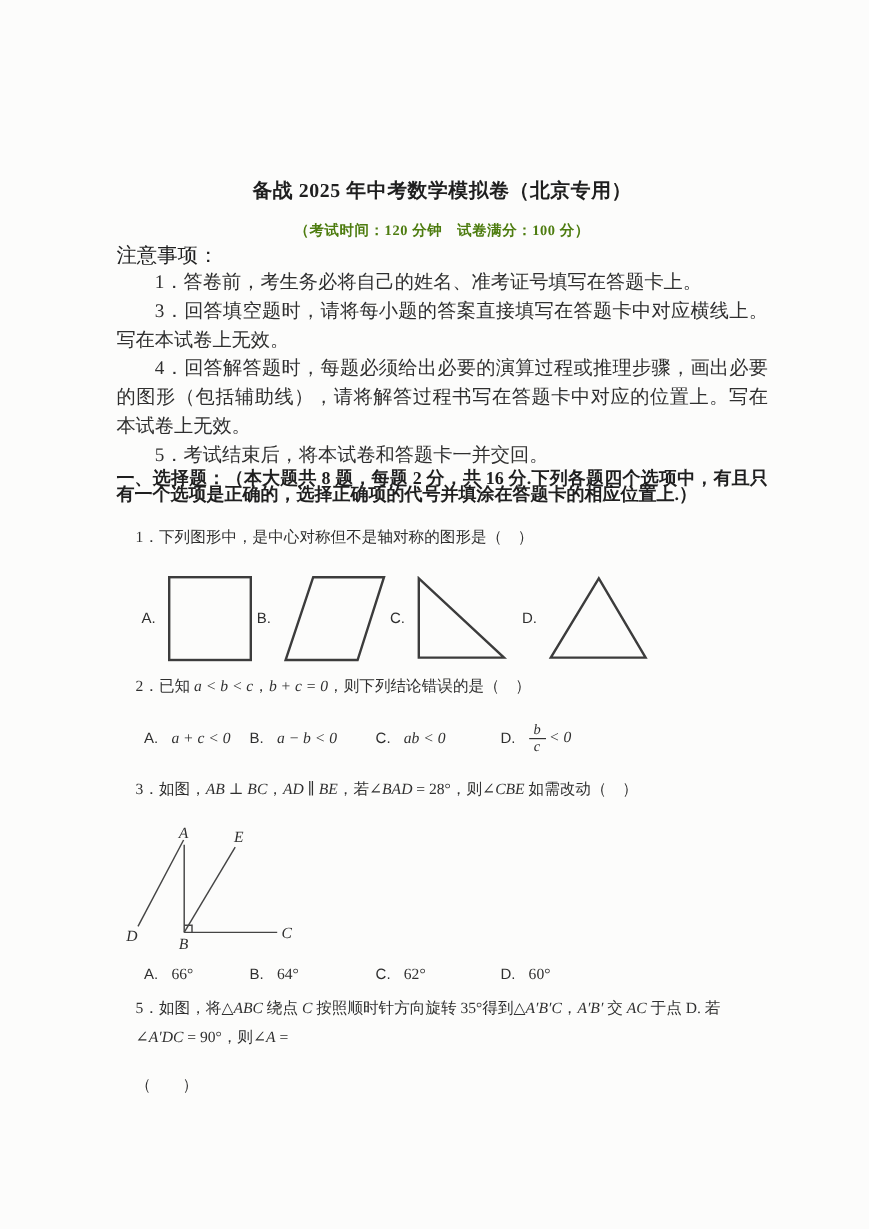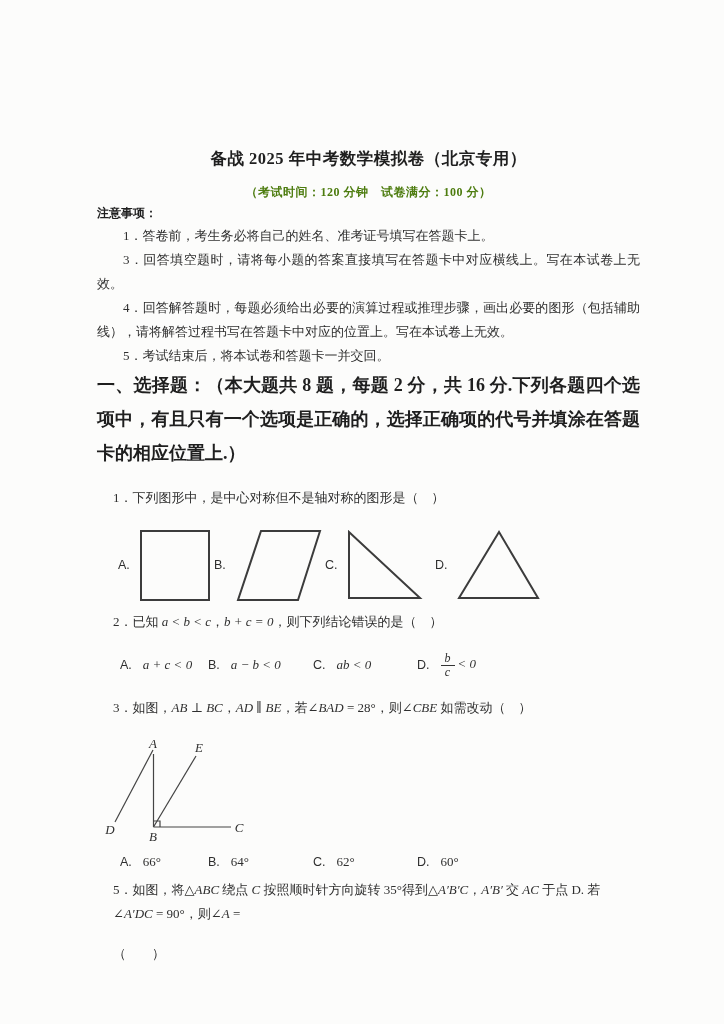--- a/index.html
+++ b/index.html
@@ -17,28 +17,28 @@
   }
   .title {
     text-align:center; font-size:16.5px; font-weight:bold; color:#1f1f1f;
     line-height:26px; letter-spacing:0.5px;
   }
   .subtitle {
     text-align:center; font-size:12px; font-weight:bold; color:#4d7c0f;
     line-height:20px; margin-top:10px; letter-spacing:0.5px;
   }
   .notes-heading {
-    font-weight:bold; font-size:12px; line-height:22px; color:#1f1f1f;
+    font-weight:normal; font-size:17px; line-height:22px; color:#1f1f1f;
   }
   .para {
-    font-size:13px; line-height:24px; margin:0; text-indent:2em;
+    font-size:16px; line-height:24px; margin:0; text-indent:2em;
     text-align:justify;
   }
   .section-heading {
-    font-weight:bold; font-size:18px; line-height:34px; margin:0;
+    font-weight:bold; font-size:15px; line-height:14px; margin:0;
     text-indent:0; color:#1f1f1f; text-align:justify;
   }
   .math { font-style:italic; font-family:"Liberation Serif","DejaVu Serif",serif; }
   .qline { font-size:13px; line-height:24px; margin:16px; }
 
   
   .shapes-row { position:relative; height:78px; margin-top:8px; }
   .shape-cell { position:absolute; top:0; height:78px; display:flex; align-items:center; gap:9px; }
   .opt-label {
     font-family:"Liberation Sans","DejaVu Sans",sans-serif;

